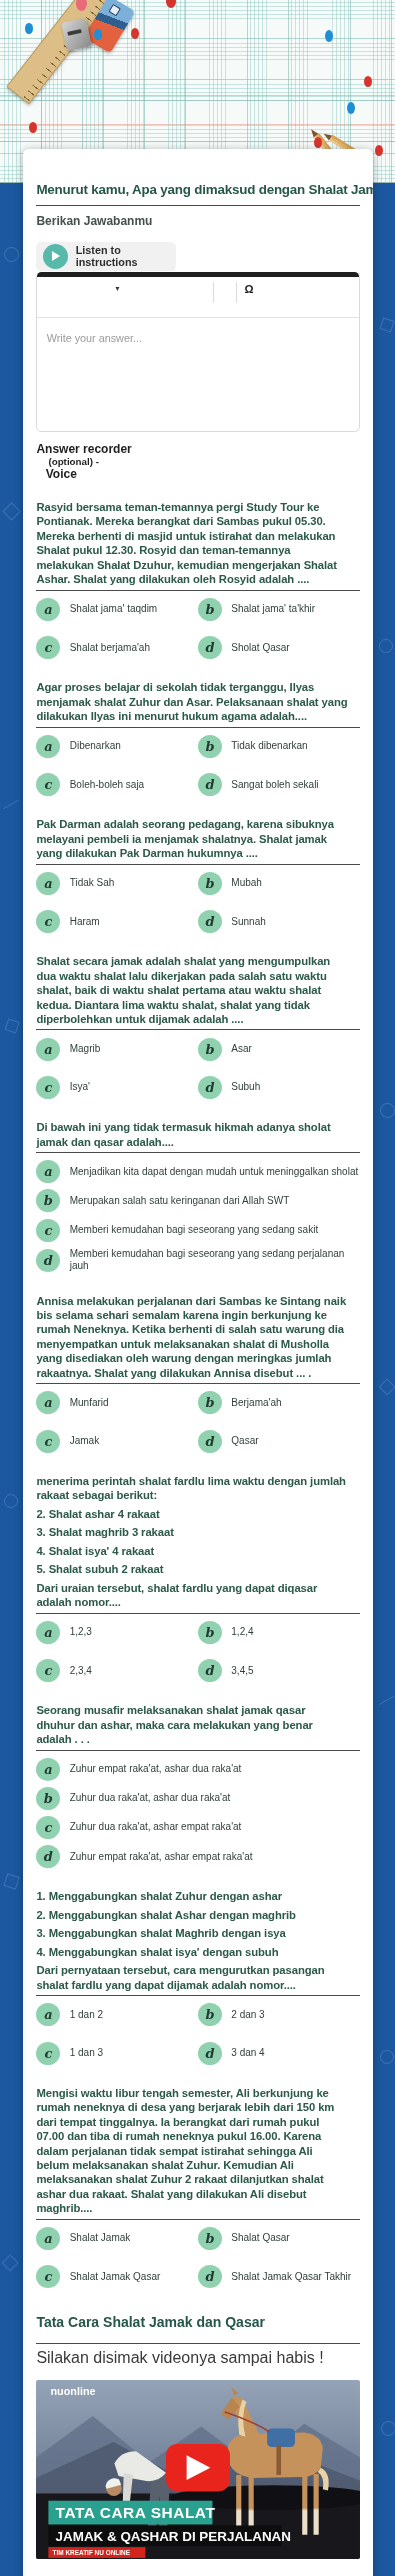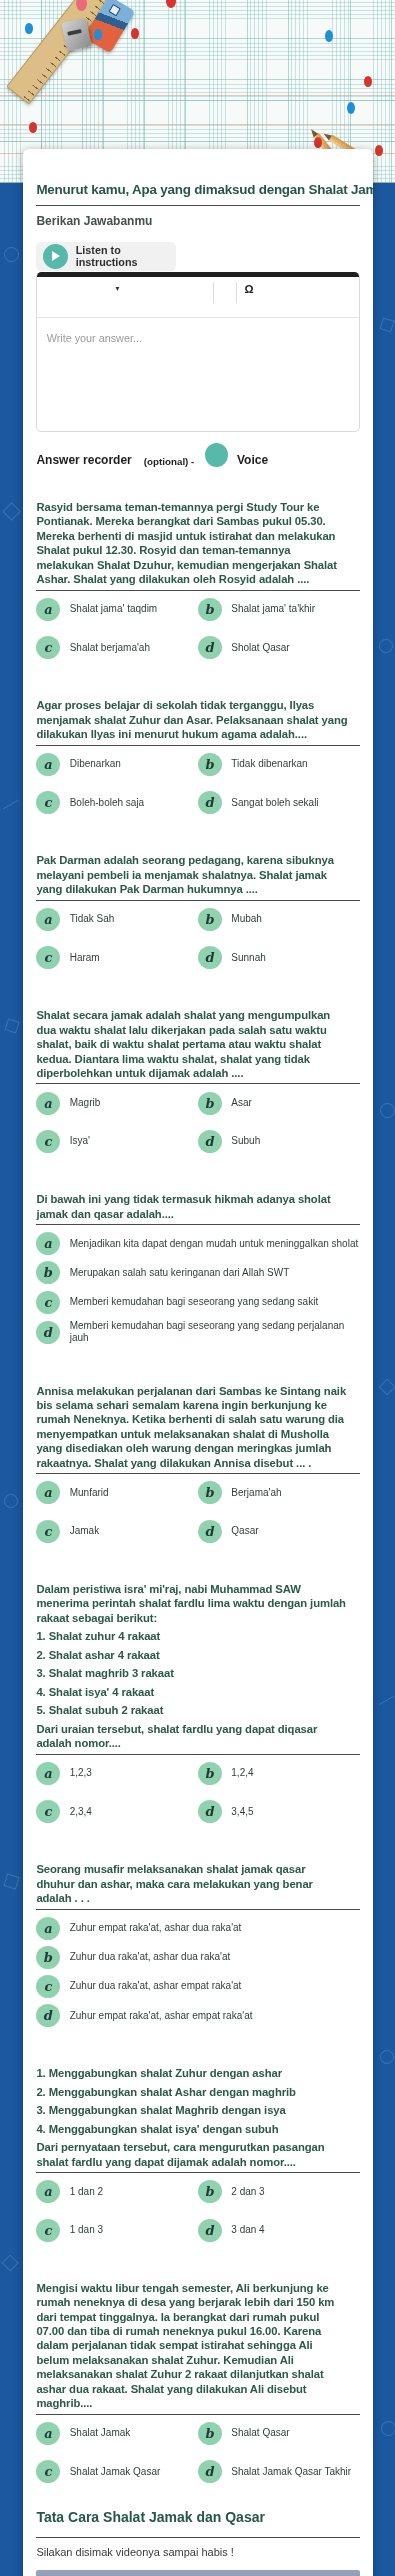--- a/index.html
+++ b/index.html
@@ -56,44 +56,44 @@
   .listen-label{font-size:10.8px;font-weight:bold;color:#2e2e2e;}
   .editor{margin-top:1px;border:0.5px solid #dadada;border-radius:5.2px;height:160px;position:relative;
     box-sizing:border-box;background:#fff;}
   .editor-topbar{height:4.6px;background:#202020;border-radius:4.6px 4.6px 0 0;margin:-0.5px -0.5px 0;}
   .editor-toolbar{height:40px;border-bottom:0.5px solid #e3e3e3;position:relative;}
   .tb-caret{position:absolute;left:78px;top:7.2px;font-size:7.7px;color:#333;cursor:pointer;}
   .tb-div{position:absolute;top:5.2px;width:0.5px;height:20.6px;background:#dcdcdc;}
   .tb-omega{position:absolute;left:207px;top:6.2px;font-size:11.3px;font-weight:bold;color:#222;cursor:pointer;}
   .editor-area{padding:14.4px 0 0 9.3px;}
   .placeholder{font-size:10.8px;color:#9b9b9b;}
-  .recorder-row{margin-top:10.3px;display:flex;align-items:flex-end;height:25px;}
+  .recorder-row{margin-top:10.3px;display:flex;align-items:flex-start;height:25px;flex-direction:column;}
   .rec-label{font-size:12px;font-weight:bold;color:#1f1f1f;}
   .rec-opt{font-size:9.8px;font-weight:bold;color:#1f1f1f;margin-left:12px;}
   .voice-circle{width:23px;height:24px;border-radius:50%;background:#56b9a9;margin-left:10.3px;cursor:pointer;}
   .voice-label{font-size:12px;font-weight:bold;color:#1f1f1f;margin-left:9.3px;}
   
-  .mcq{margin-top:39px;}
+  .mcq{margin-top:21px;}
   .mcq.first{margin-top:33px;}
   .qtext p{margin:0;font-weight:bold;font-size:11.3px;line-height:14.4px;letter-spacing:-0.1px;
     color:#2c594b;white-space:nowrap;}
   .qtext p.sp{margin-top:4.1px;}
   .qrule{border:0;border-top:1px solid #4a4a4a;margin:3.1px 0 0;}
   .opts{display:grid;margin-top:7.2px;}
   .opts.grid2{grid-template-columns:1fr 1fr;row-gap:15.5px;}
   .opts.stack{grid-template-columns:1fr;row-gap:6.2px;}
   .opt{display:flex;align-items:center;gap:9.3px;min-height:23px;cursor:pointer;}
   .badge{width:24px;height:23px;border-radius:50%;background:#90d2b0;display:flex;align-items:center;
     justify-content:center;font-family:"DejaVu Serif",serif;font-style:italic;font-weight:bold;
     font-size:13px;color:#1f3b33;flex:0 0 24px;}
   .olabel{font-size:10px;line-height:12.4px;color:#313f3a;}
   
   .video-heading{margin-top:27px;font-weight:bold;font-size:14px;line-height:15.5px;color:#27564a;
     white-space:nowrap;}
-  .video-sub{margin-top:7.2px;font-size:11px;line-height:13.4px;color:#3a3a3a;}
+  .video-sub{margin-top:7.2px;font-size:16px;line-height:13.4px;color:#3a3a3a;}
   .video-box{margin-top:7.2px;width:324px;height:179px;border-radius:2.1px;overflow:hidden;cursor:pointer;}
 </style>
 </head>
 <body>
 
 <div class="header-band">
   <div class="ruler">
       <div class="ticks"></div>
     </div>
   <div class="eraser">
@@ -331,24 +331,22 @@
         </div>
       <div class="opt">
           <span class="badge">d</span>
           <span class="olabel">Qasar</span>
         </div>
     </div>
   </section>
 
   <section class="mcq">
     <div class="qtext">
-      <p>Dalam peristiwa isra' mi'raj, nabi Muhammad SAW</p>
         <p>menerima perintah shalat fardlu lima waktu dengan jumlah</p>
       <p>rakaat sebagai berikut:</p>
-      <p class="sp">1. Shalat zuhur 4 rakaat</p>
       <p class="sp">2. Shalat ashar 4 rakaat</p>
       <p class="sp">3. Shalat maghrib 3 rakaat</p>
       <p class="sp">4. Shalat isya' 4 rakaat</p>
       <p class="sp">5. Shalat subuh 2 rakaat</p>
       <p class="sp">Dari uraian tersebut, shalat fardlu yang dapat diqasar</p>
       <p>adalah nomor....</p>
     </div>
     <hr class="qrule">
     <div class="opts grid2">
       <div class="opt">

